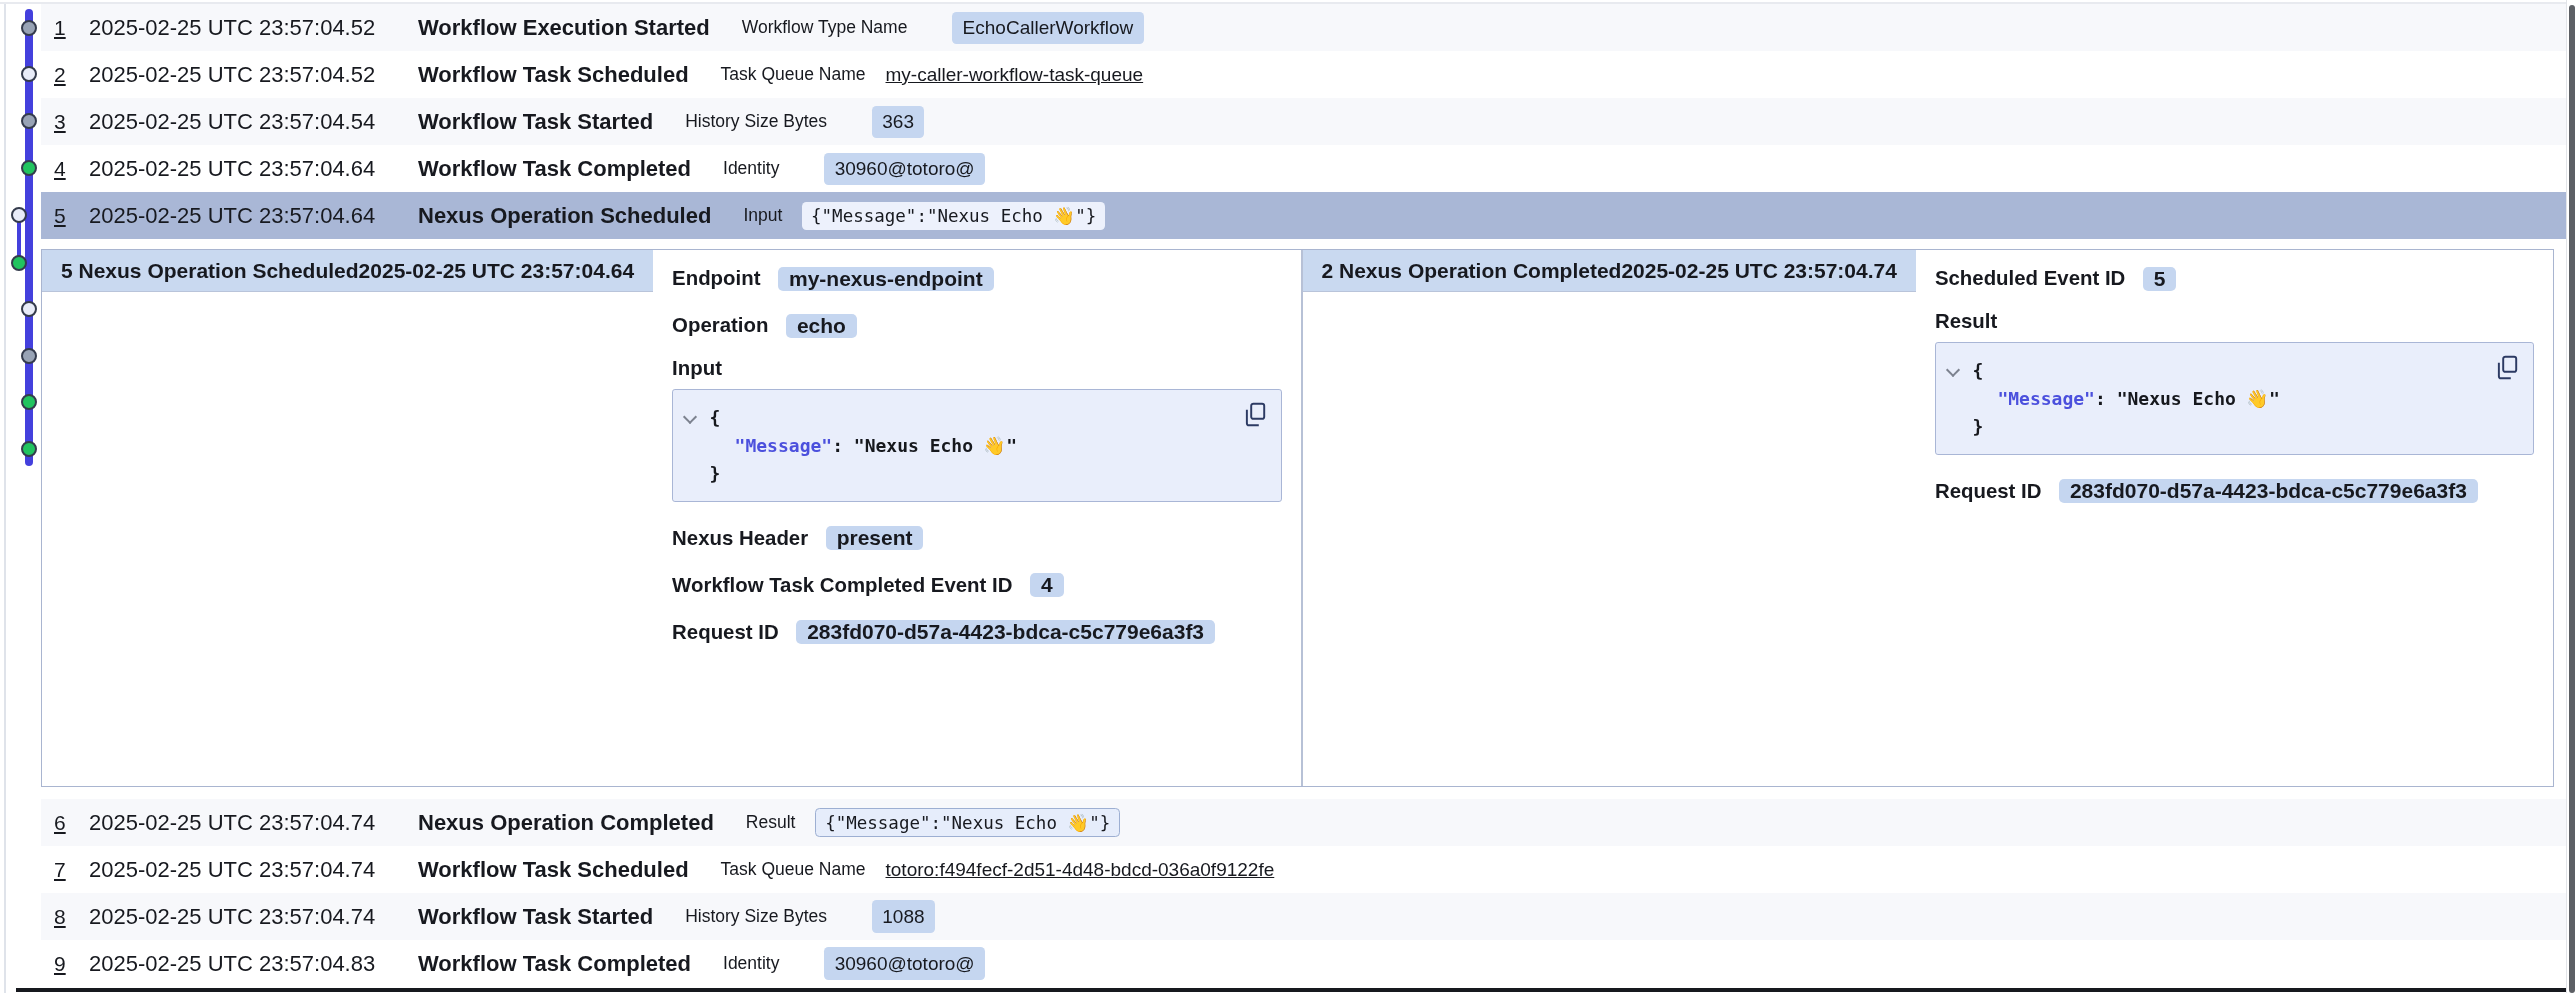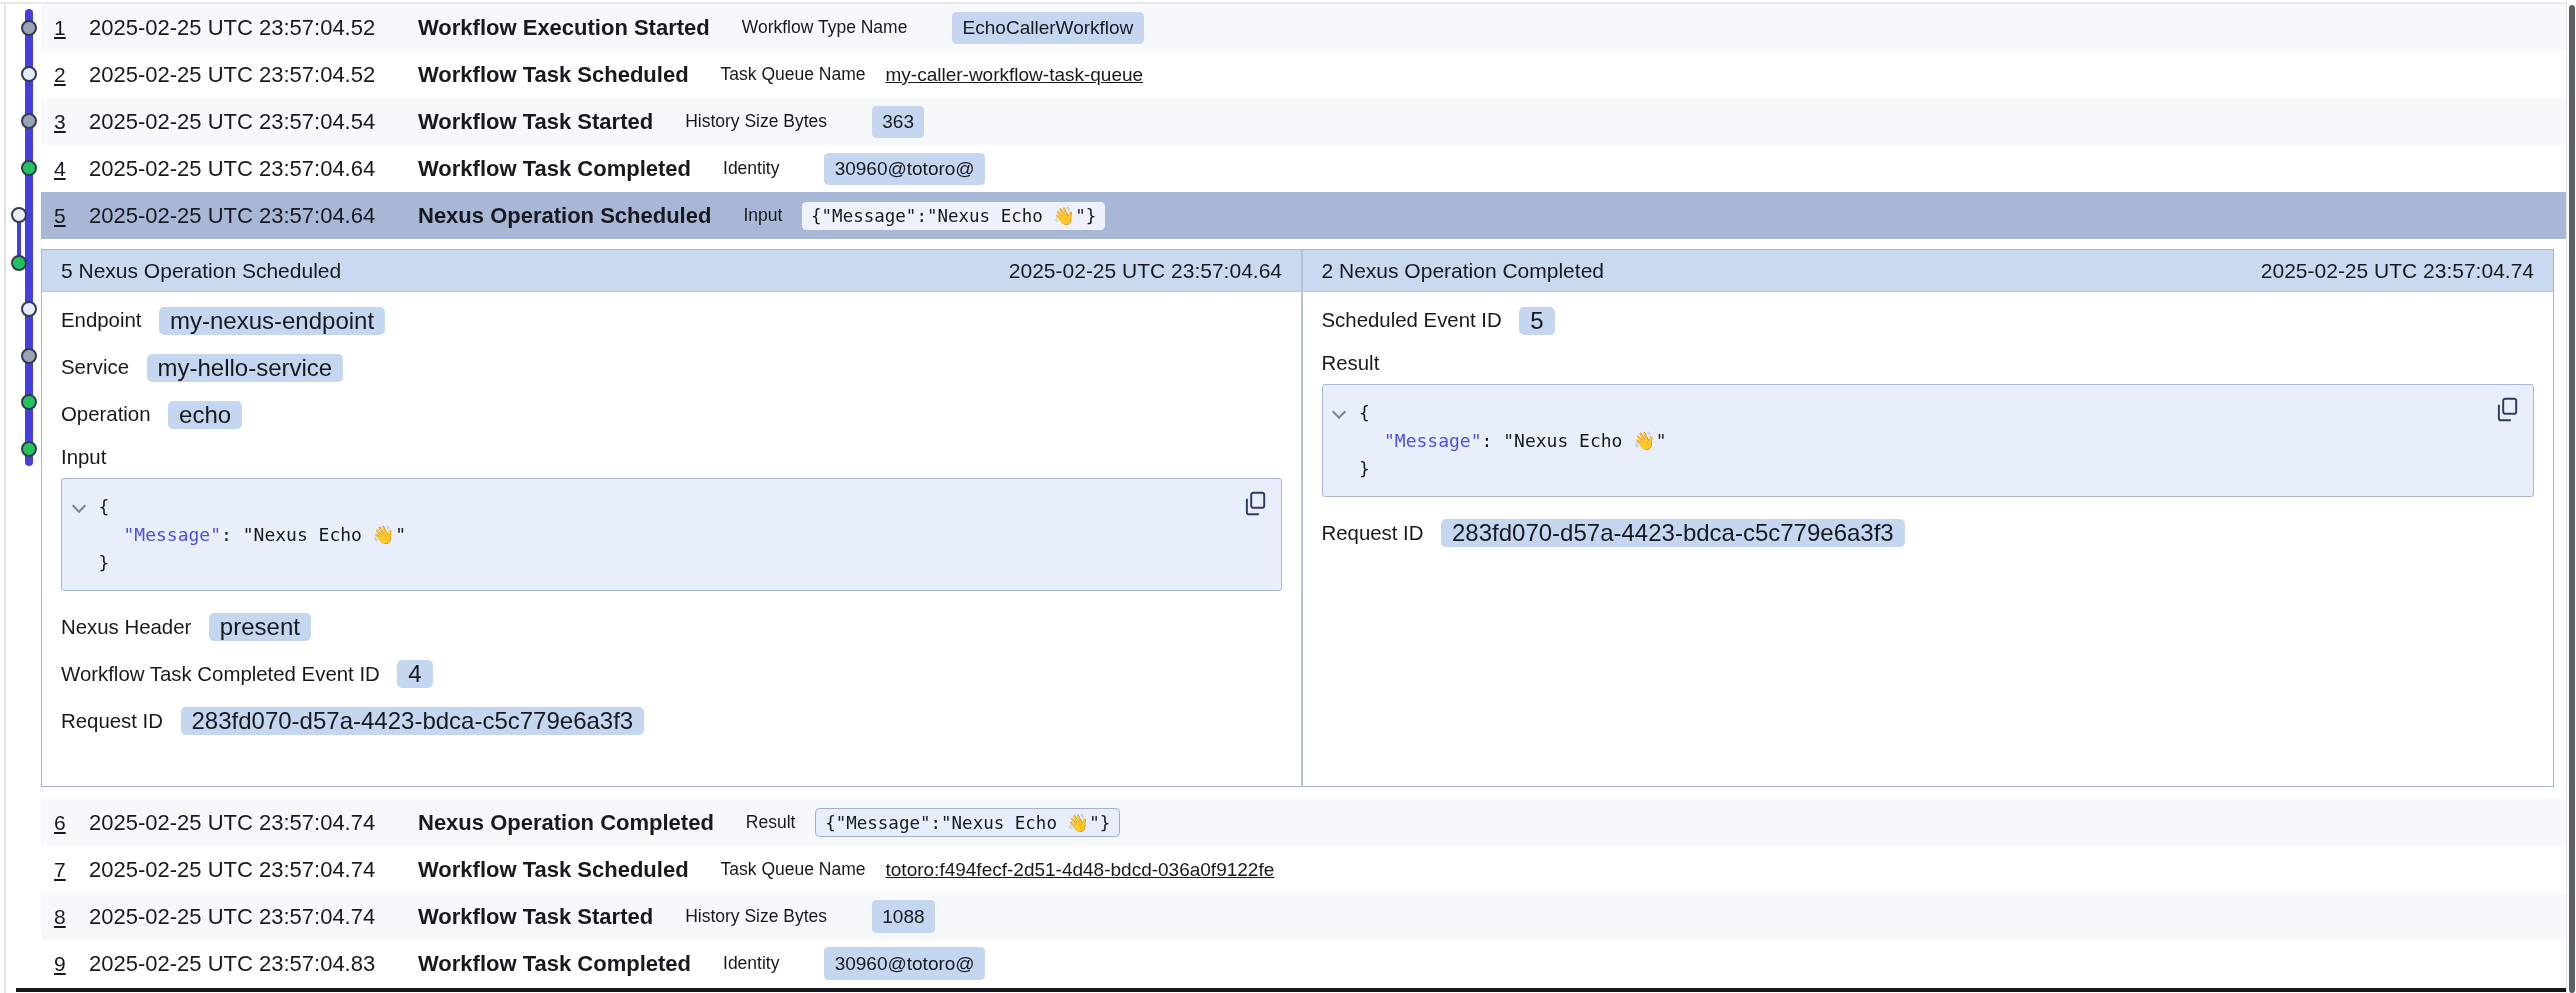--- a/index.html
+++ b/index.html
@@ -36,29 +36,29 @@
   .attr{font-size:17.5px;margin-right:20px;white-space:nowrap;}
   .val{white-space:nowrap;}
   .val.badge{background:#c5d6f0;border-radius:4.4px;padding:5.1px 10.2px;font-size:19px;margin-left:25px;}
   .val.link{font-size:19px;text-decoration:underline;cursor:pointer;}
   .val.payload{font-family:"DejaVu Sans Mono",monospace;font-size:17.5px;background:#e6edfb;border:1.5px solid #9dafd2;border-radius:4.4px;padding:3.6px 8.7px;}
   .val.payload-light{font-family:"DejaVu Sans Mono",monospace;font-size:17.5px;background:#edf1fc;border-radius:4.4px;padding:4.4px 8.7px;}
 
   
   .detail{position:absolute;left:41px;top:249px;width:2513px;height:538px;box-sizing:border-box;
           border:1.5px solid #a9b5d0;background:#fff;display:flex;}
-  .pane{flex:1 1 0;min-width:0;display:flex;flex-direction:column;}
+  .pane{flex:1 1 0;min-width:0;display:flex;flex-direction:row;font-weight:bold;}
   .pane.leftpane{flex:0 0 1259px;}
   .pane-divider{flex:0 0 1.5px;background:#b7c1d6;}
   .pane-header{height:41px;flex:0 0 auto;background:#c9d9f0;border-bottom:0.7px solid #b9c4da;
                display:flex;align-items:center;justify-content:space-between;padding:0 19px;font-size:21px;}
   .pane-body{padding:13px 19px;flex:1 1 auto;}
   .field{display:flex;align-items:center;margin-bottom:16px;min-height:31px;}
   .field .flabel{font-size:20.4px;margin-right:17.5px;white-space:nowrap;}
-  .fbadge{background:#c5d6f0;border-radius:5.1px;padding:0 11px;font-size:24px;}
+  .fbadge{background:#c5d6f0;border-radius:5.1px;padding:0 11px;font-size:21px;}
   .flink{font-size:19px;text-decoration:underline;cursor:pointer;}
   .code-label{font-size:20.4px;margin:2.9px 0 8.7px 0;}
   .code-block{position:relative;background:#e9eefb;border:1.5px solid #a9b6d6;border-radius:2.9px;
               padding:14.5px 14.5px 13px 14.5px;margin-bottom:20.4px;
               font-family:"DejaVu Sans Mono",monospace;font-size:18px;line-height:28px;color:#16181d;}
   .code-line{padding-left:22px;white-space:pre;}
   .code-line.l2{padding-left:47px;}
   .json-key{color:#4b50dd;}
   .chev{position:absolute;left:11.6px;top:22px;width:8px;height:8px;
         border-right:2.2px solid #7c828f;border-bottom:2.2px solid #7c828f;transform:rotate(45deg);}
@@ -130,24 +130,20 @@
       <header class="pane-header">
         <span>5 Nexus Operation Scheduled</span>
         <span>2025-02-25 UTC 23:57:04.64</span>
       </header>
       <div class="pane-body" id="pane-left">
           <div class="field">
             <span class="flabel">Endpoint</span>
             <span class="fbadge">my-nexus-endpoint</span>
           </div>
           <div class="field">
-            <span class="flabel">Service</span>
-            <span class="fbadge">my-hello-service</span>
-          </div>
-          <div class="field">
             <span class="flabel">Operation</span>
             <span class="fbadge">echo</span>
           </div>
           <div class="code-label">Input</div>
           <div class="code-block">
             <span class="chev"></span>
             <div class="code-line l1">{</div>
             <div class="code-line l2"><span class="json-key">"Message"</span>: "Nexus Echo 👋"</div>
             <div class="code-line l3">}</div>
             <button class="copy-btn"><svg viewBox="0 0 24 26" width="26" height="29" fill="none" stroke="#2c3a63" stroke-width="1.8">

